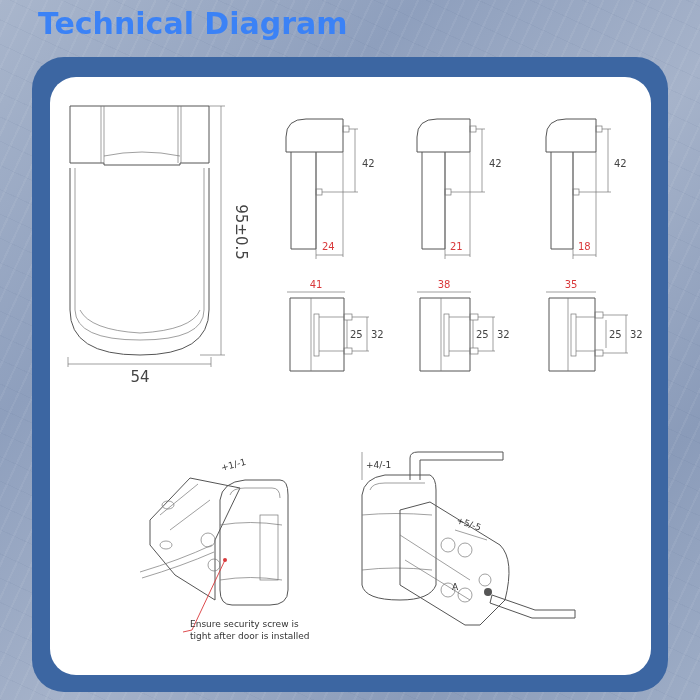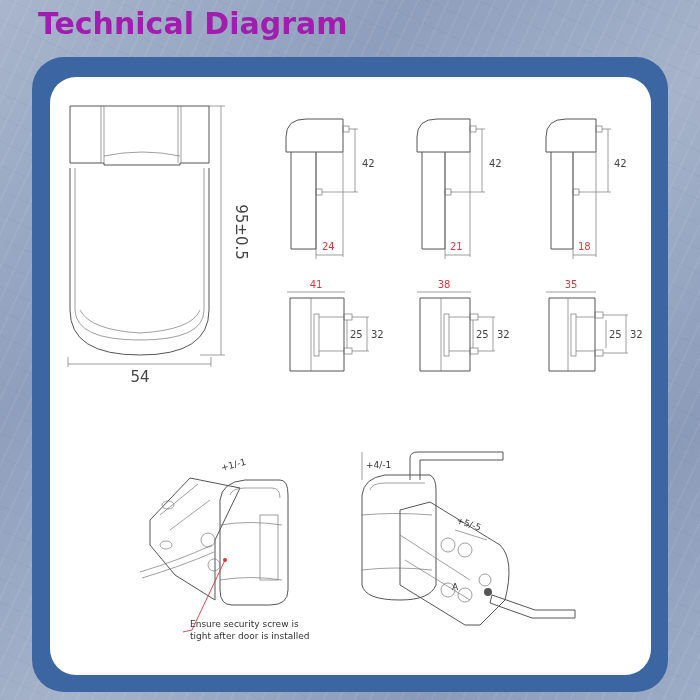--- a/index.html
+++ b/index.html
@@ -4,21 +4,21 @@
 <style>
   html,body{margin:0;padding:0;}
   body{width:700px;height:700px;overflow:hidden;position:relative;
     background:linear-gradient(135deg,#a9b6cc 0%,#8e9fbd 30%,#a6b3ca 55%,#8a9bb9 80%,#9eadc6 100%);
     font-family:"Liberation Sans",sans-serif;}
   .marble{position:absolute;inset:0;
     background:
       repeating-linear-gradient(115deg,rgba(255,255,255,0.06) 0 2px,transparent 2px 14px),
       repeating-linear-gradient(25deg,rgba(60,80,120,0.05) 0 1px,transparent 1px 22px);}
   .title{position:absolute;left:38px;top:6px;margin:0;font-family:"DejaVu Sans",sans-serif;
-    font-weight:bold;font-size:30px;color:#a21caf;letter-spacing:0px;}
+    font-weight:bold;font-size:30px;color:#3b82f6;letter-spacing:0px;}
   .frame{position:absolute;left:32px;top:57px;width:636px;height:635px;background:#3c66a2;border-radius:32px;}
   .panel{position:absolute;left:50px;top:77px;width:601px;height:598px;background:#ffffff;border-radius:26px;overflow:hidden;}
   svg{position:absolute;left:0;top:0;}
   .dim{font-family:"DejaVu Sans",sans-serif;font-size:10px;fill:#444;}
   .dimr{font-family:"DejaVu Sans",sans-serif;font-size:10px;fill:#d9383a;}
   .big{font-family:"DejaVu Sans",sans-serif;font-size:15px;fill:#444;}
   .note{font-family:"DejaVu Sans",sans-serif;font-size:9px;fill:#333;}
   .ln{stroke:#555;fill:none;stroke-width:1;}
   .lt{stroke:#777;fill:none;stroke-width:0.7;}
 </style>

